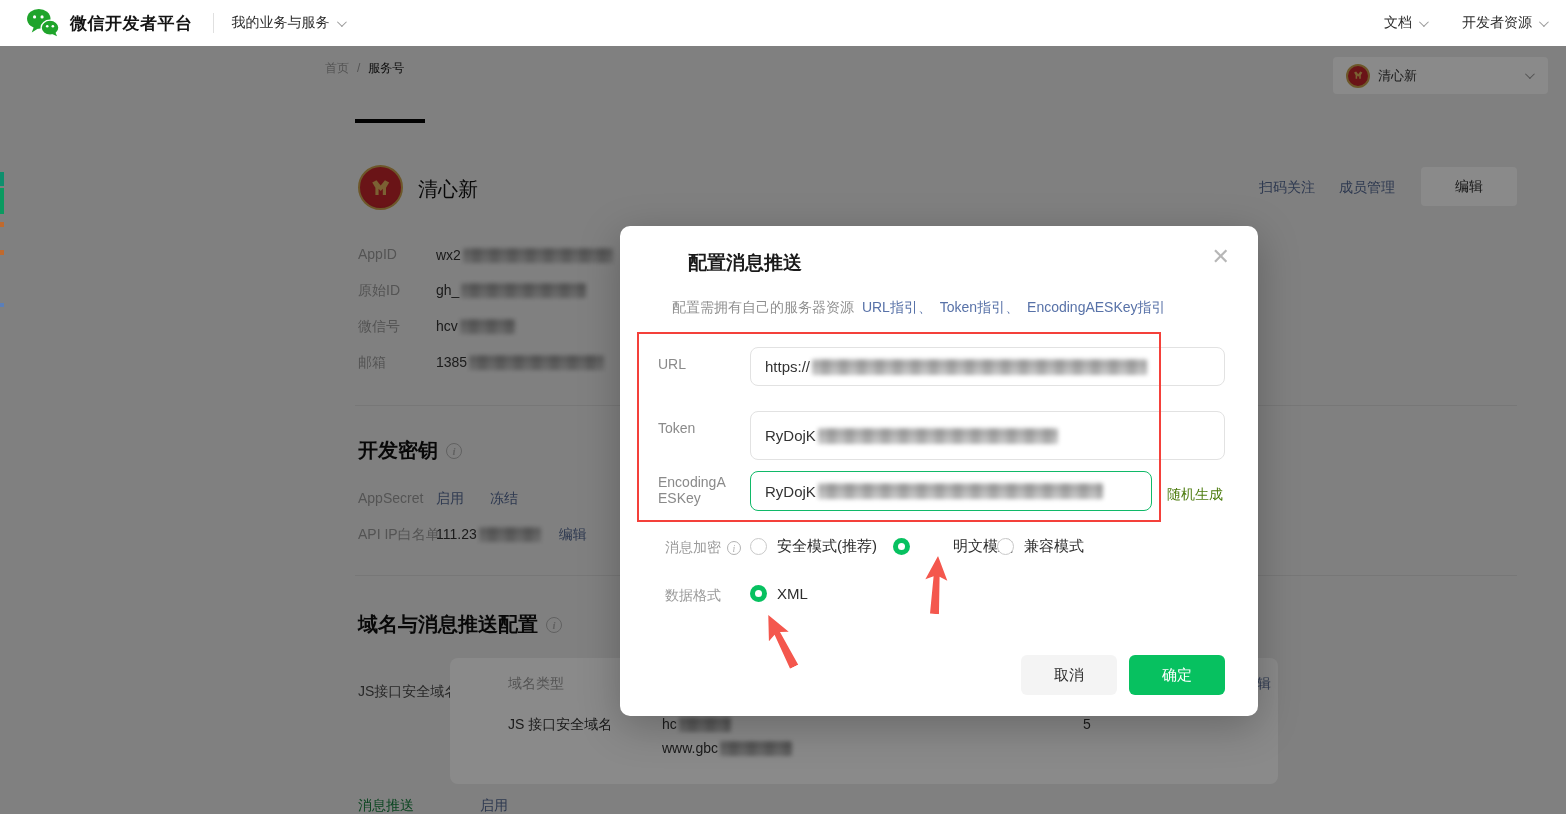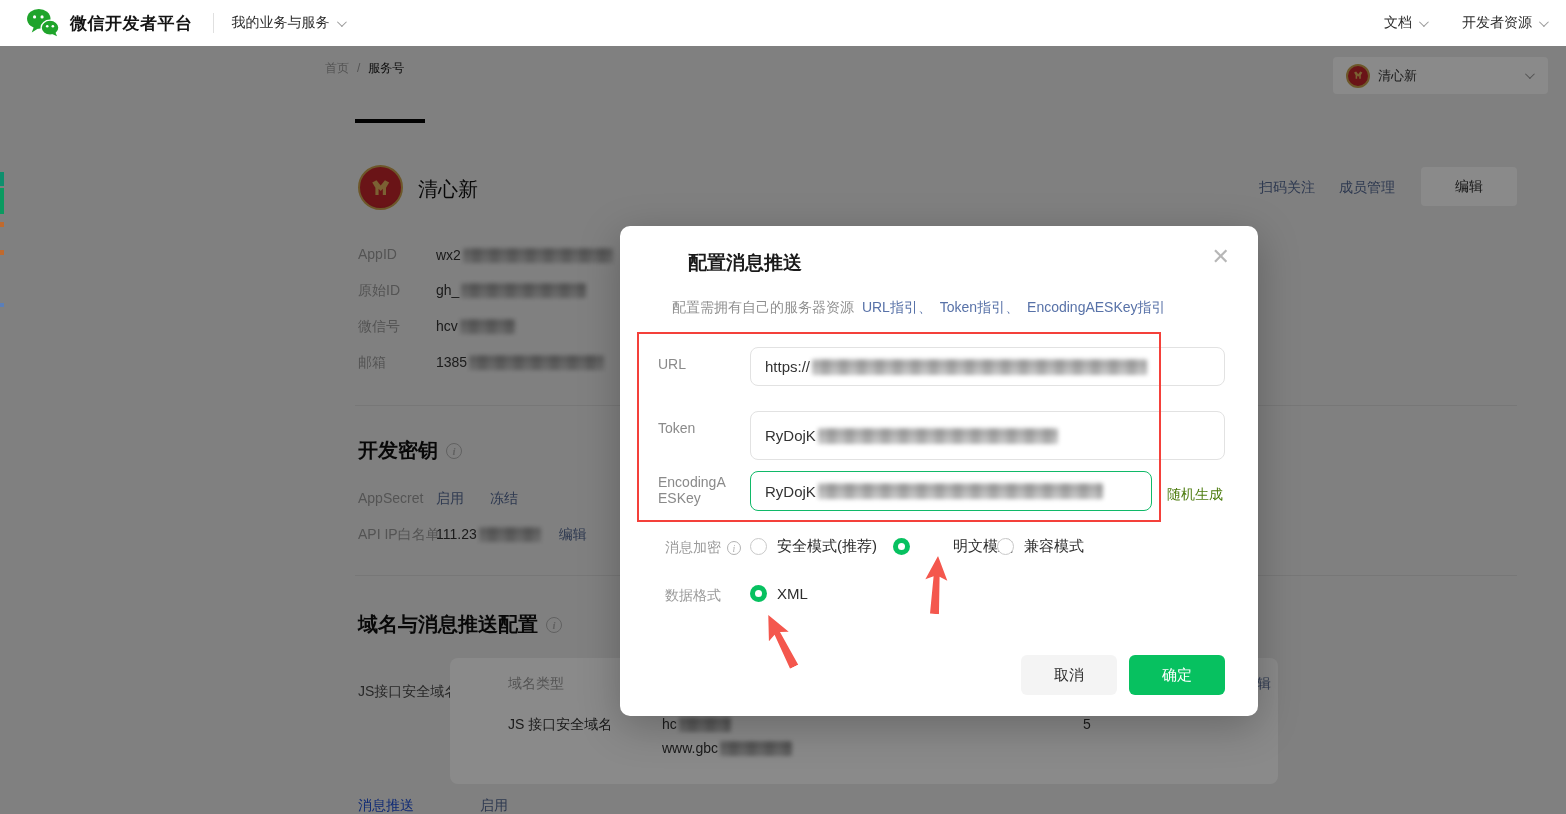--- a/index.html
+++ b/index.html
@@ -154,21 +154,21 @@
 
   <div class="table-box">
     <span class="cell" style="left:58px; top:17px; color:#9b9b9b;">域名类型</span>
     <span class="cell lnk" style="left:793px; top:17px;">编辑</span>
     <span class="cell" style="left:58px; top:58px; color:#333;">JS 接口安全域名</span>
     <span class="cell" style="left:212px; top:58px; color:#333;"><span>hc</span><span class="blur" style="width:52px;"></span></span>
     <span class="cell" style="left:212px; top:82px; color:#333;"><span>www.gbc</span><span class="blur" style="width:72px;"></span></span>
     <span class="cell" style="left:633px; top:58px; color:#333;">5</span>
   </div>
 
-  <span class="info-label" style="top:797px; color:#1d4ed8;">消息推送</span>
+  <span class="info-label" style="top:797px; color:#15803d;">消息推送</span>
   <span class="lnk" style="position:absolute; left:480px; top:797px; font-size:14px;">启用</span>
 
   <div class="overlay"></div>
 
   <div class="sliver" style="top:172px; width:4px; height:14px; background:#0e8f6d;"></div>
   <div class="sliver" style="top:188px; width:4px; height:26px; background:#0b9a60;"></div>
   <div class="sliver" style="top:222px; width:4px; height:5px; background:#c06a2e;"></div>
   <div class="sliver" style="top:250px; width:4px; height:5px; background:#c06a2e;"></div>
   <div class="sliver" style="top:303px; width:4px; height:4px; background:#5b7fb9;"></div>
 

